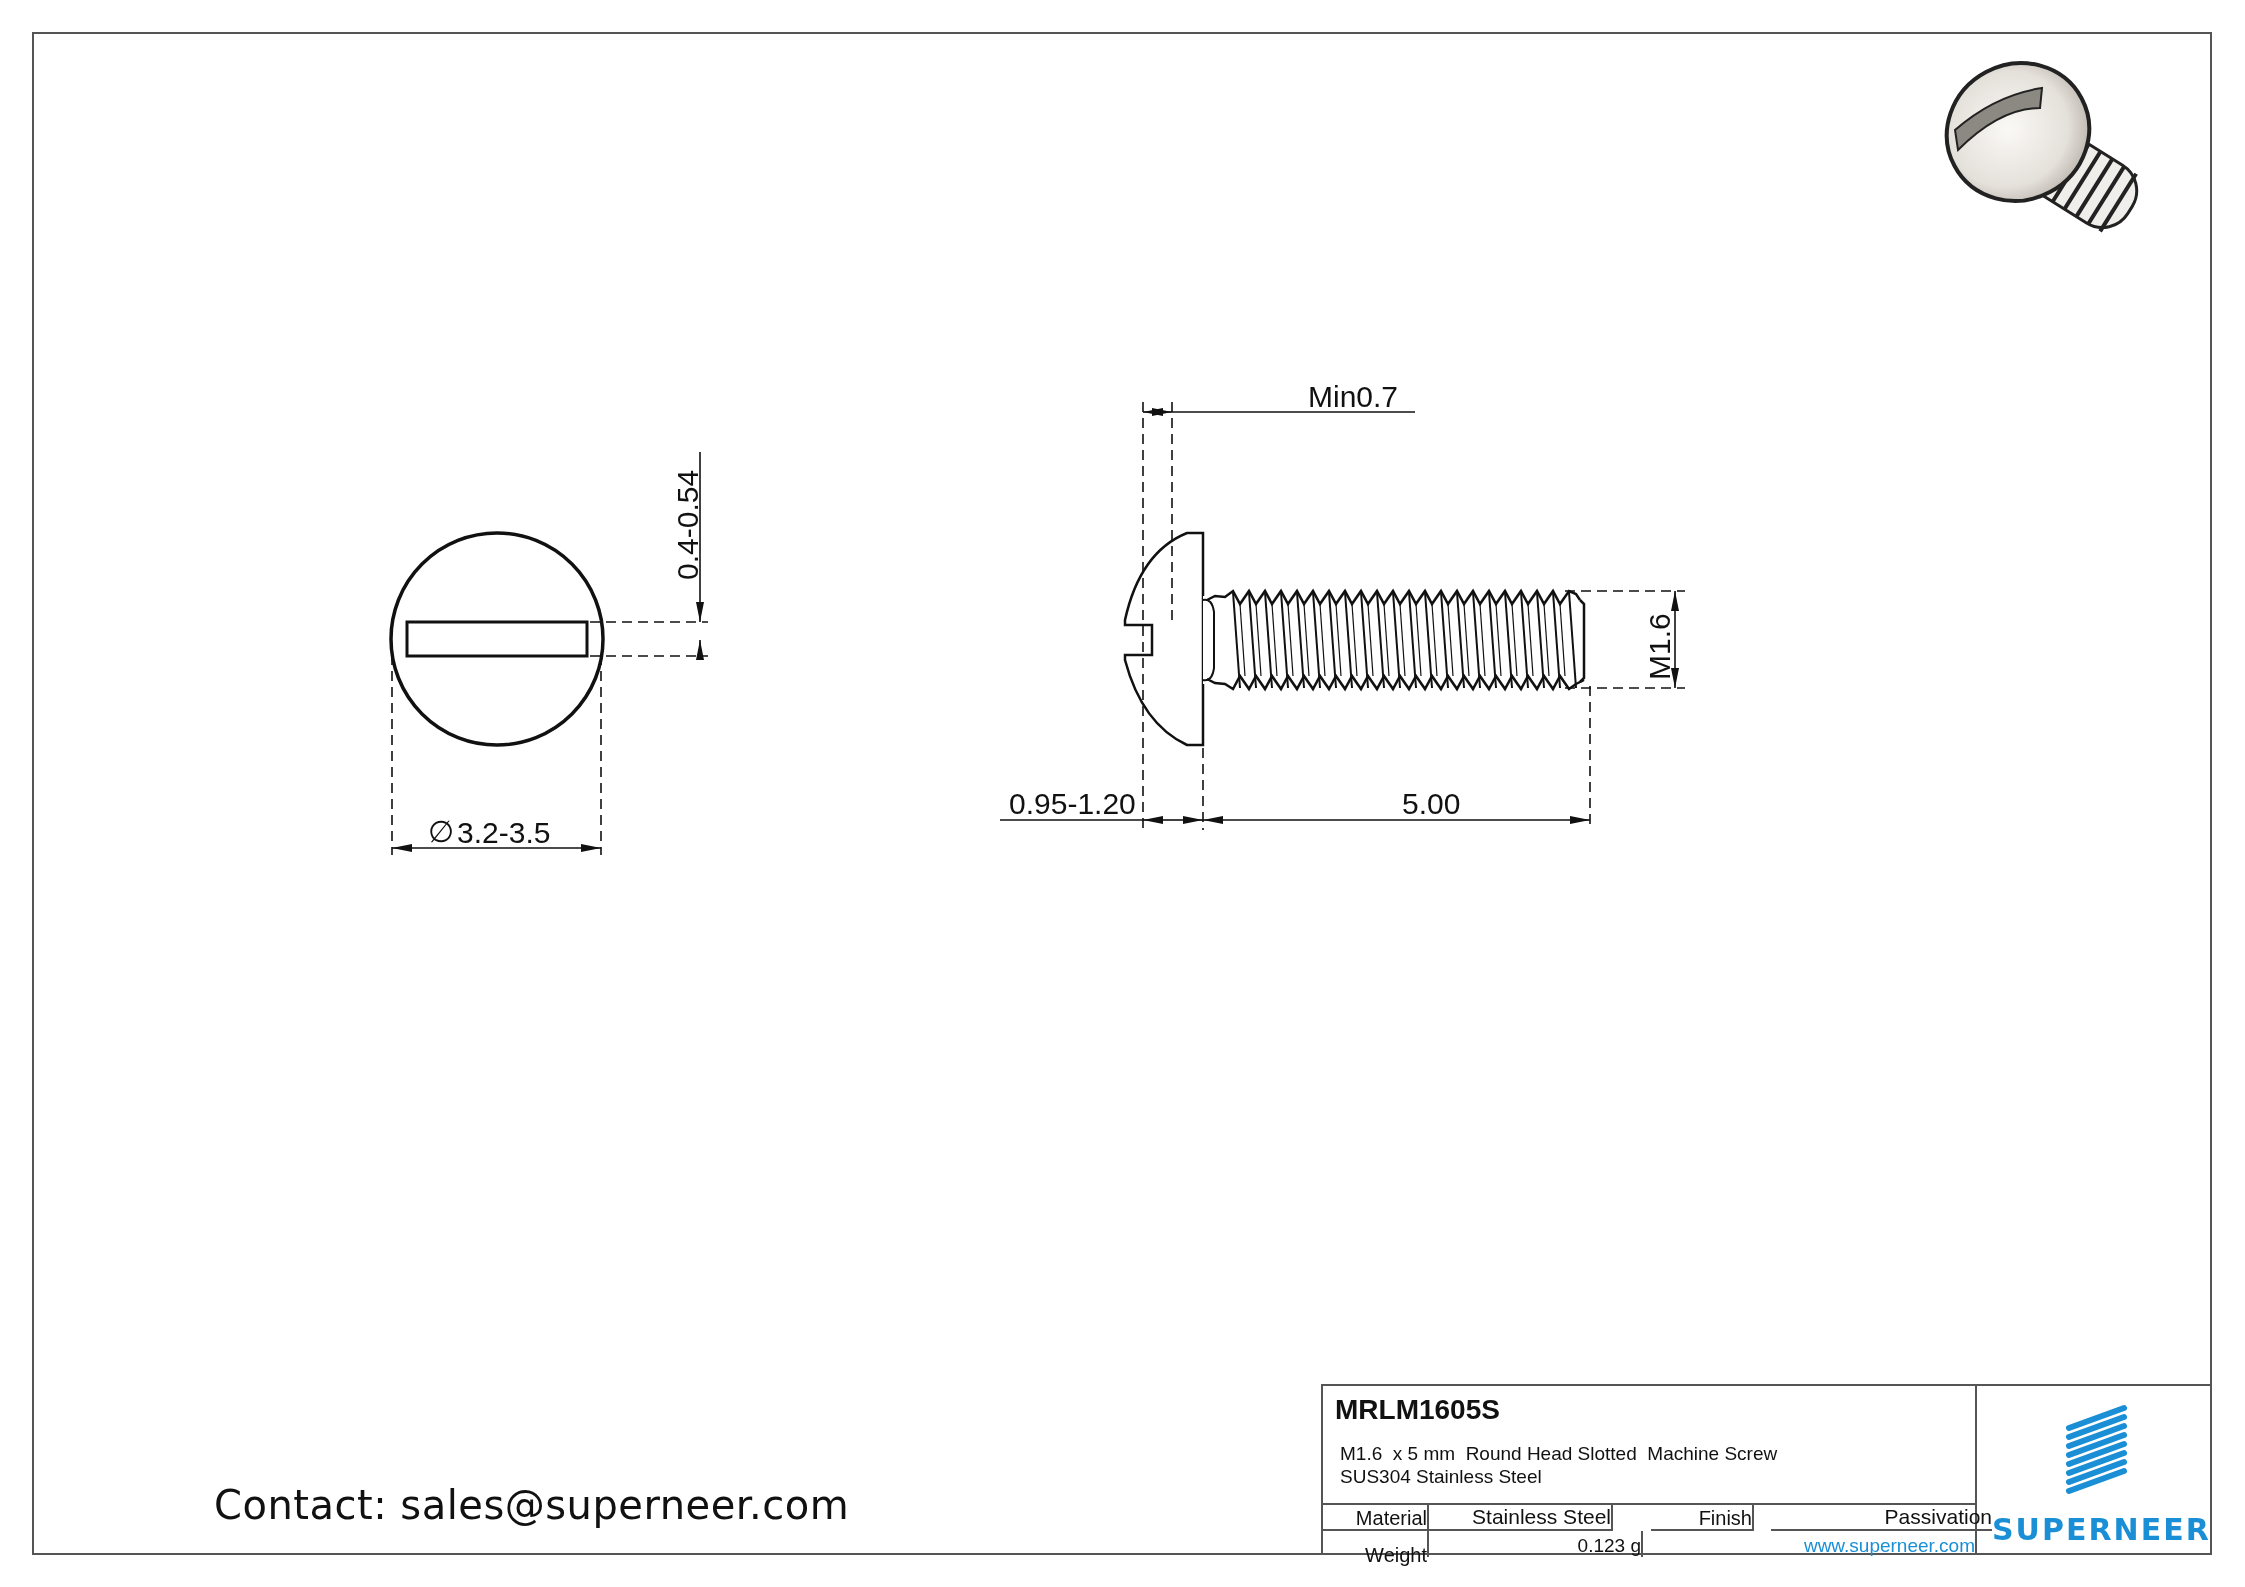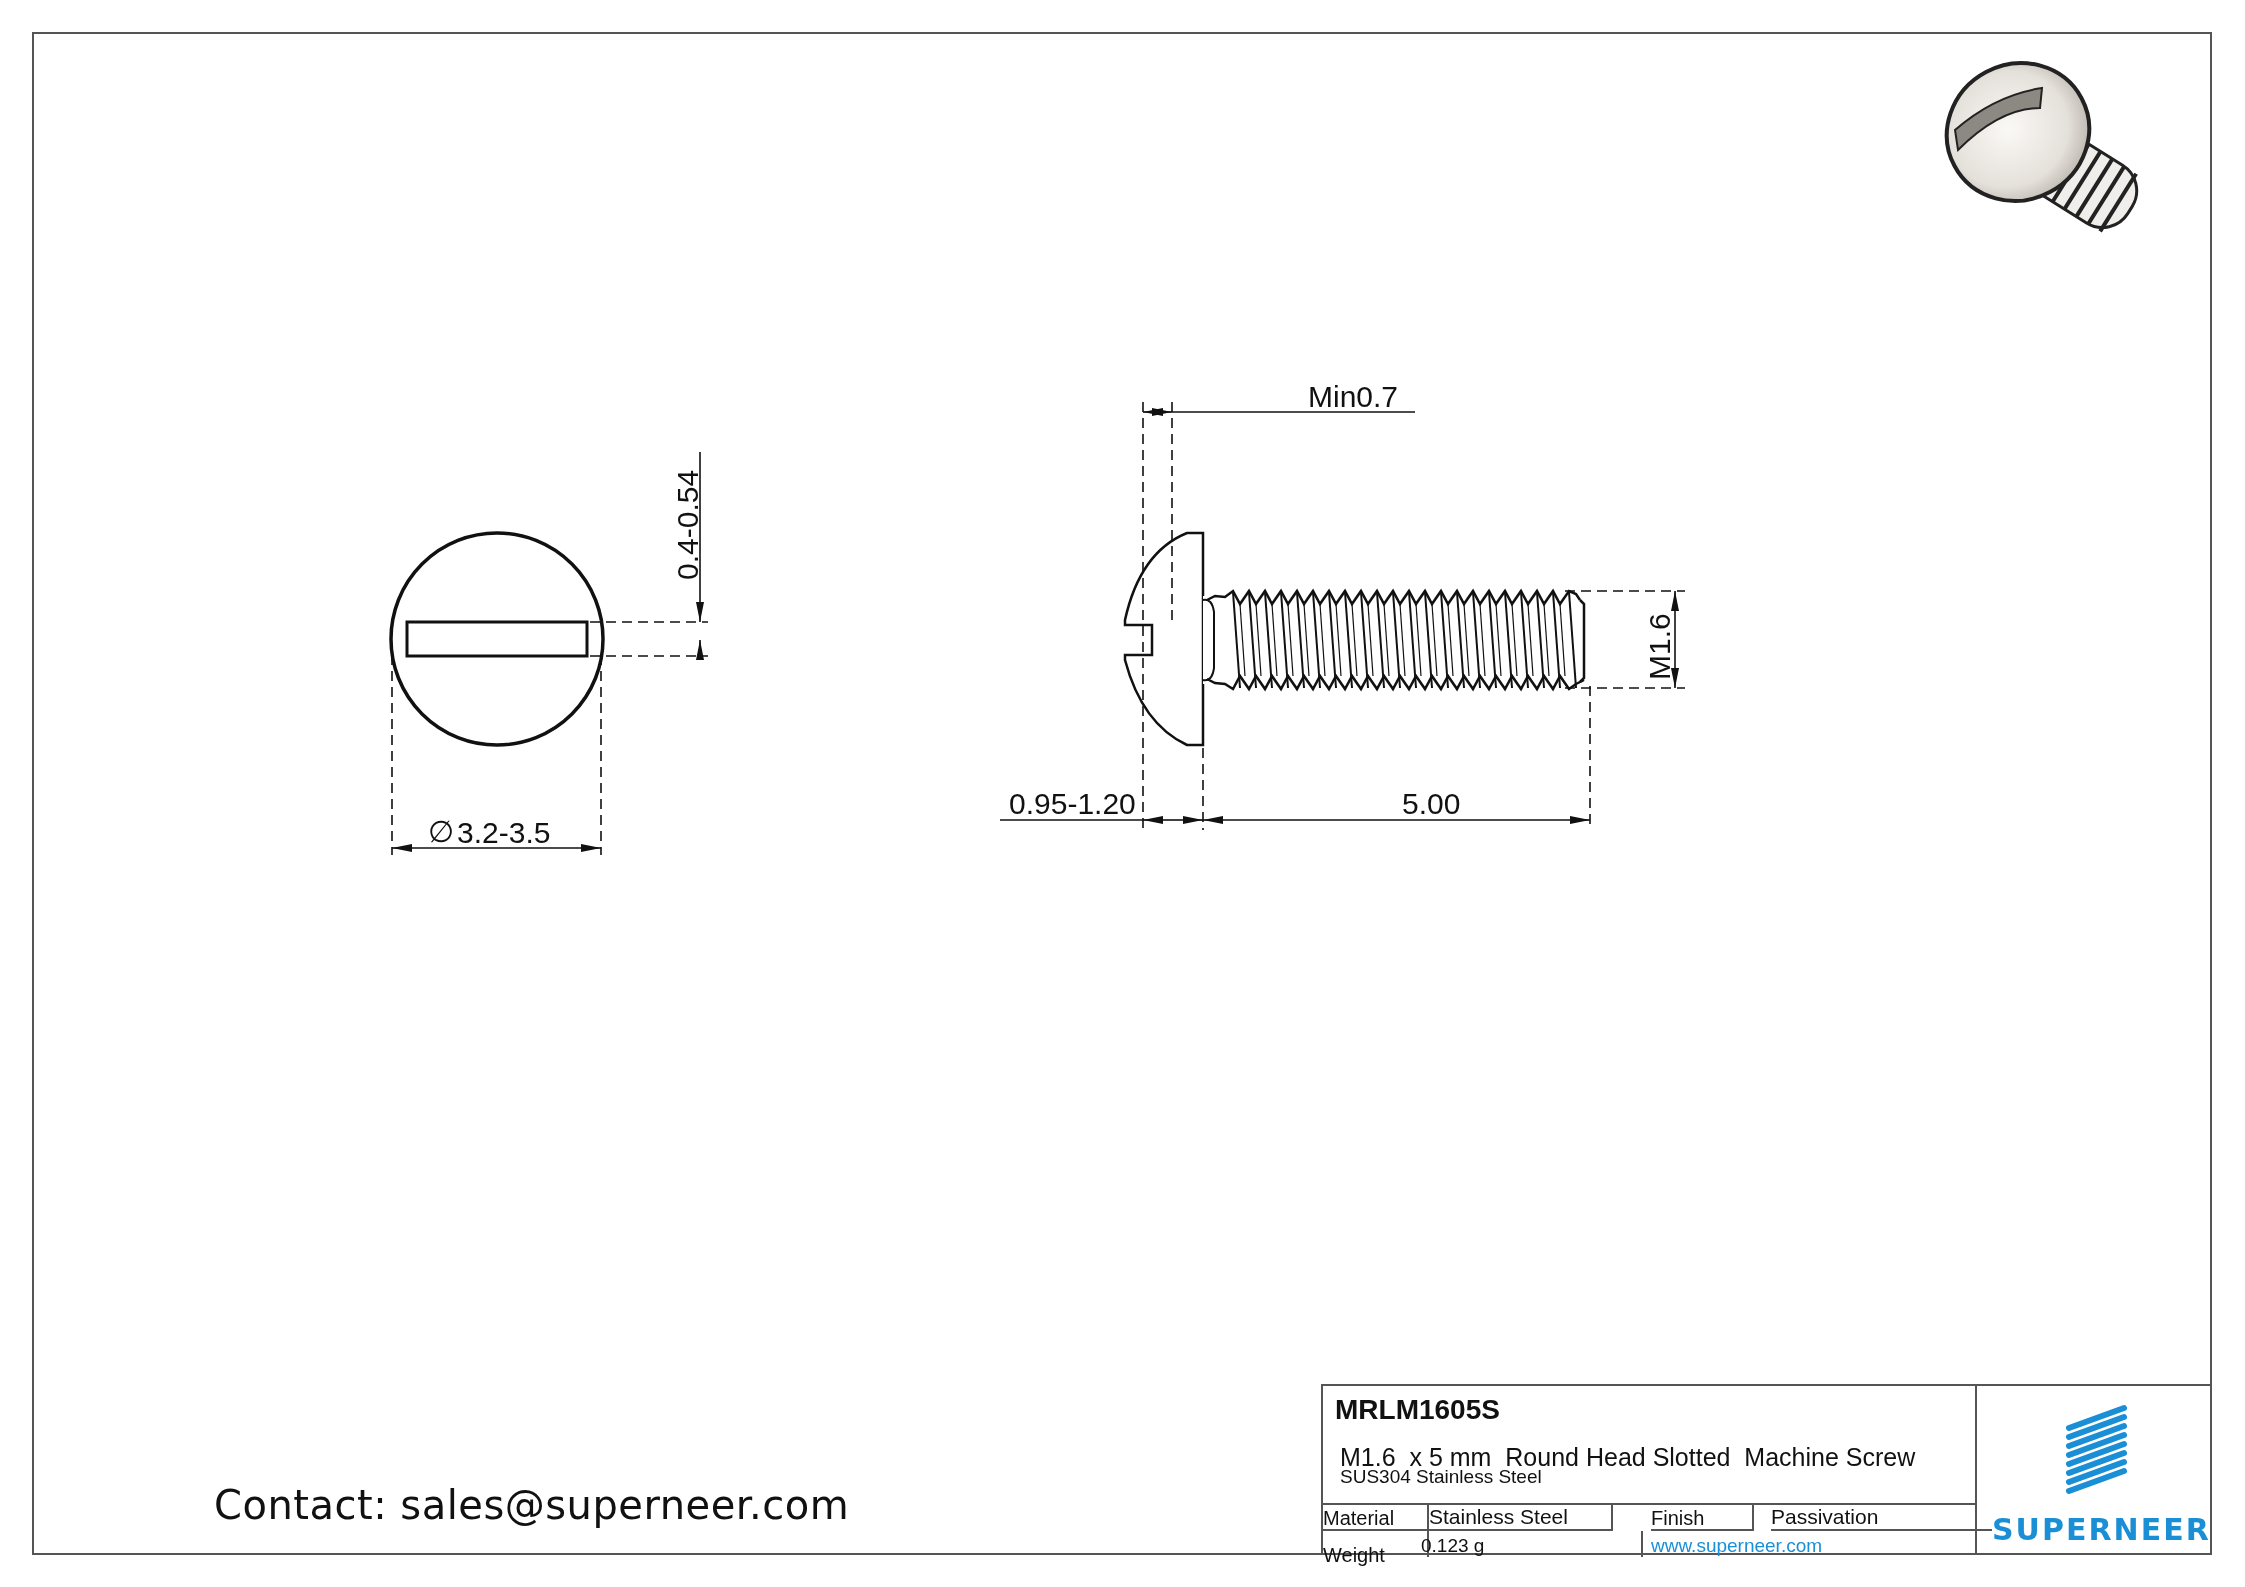--- a/index.html
+++ b/index.html
@@ -5,24 +5,24 @@
   html, body { margin:0; padding:0; background:#ffffff; }
   body { width:2245px; height:1587px; position:relative; overflow:hidden; font-family:"Liberation Sans", sans-serif; }
   #sheet { position:absolute; left:0; top:0; width:2245px; height:1587px; }
   .frame { position:absolute; left:32px; top:32px; width:2180px; height:1523px; border:2px solid #555; box-sizing:border-box; }
   svg text { font-family:"Liberation Sans", sans-serif; fill:#111; }
   .contact { position:absolute; left:214px; top:1482px; font-family:"DejaVu Sans", sans-serif; font-size:40px; color:#111; letter-spacing:0.5px; }
   
   .tb { position:absolute; left:1321px; top:1384px; width:891px; height:171px; border-top:2px solid #555; border-left:2px solid #555; box-sizing:border-box; }
   .tb-main { position:absolute; left:0; top:0; width:654px; height:169px; border-right:2px solid #555; box-sizing:border-box; }
   .tb-code { position:absolute; left:12px; top:8px; font-size:28px; font-weight:bold; color:#111; }
-  .tb-desc1 { position:absolute; left:17px; top:57px; font-size:25px; color:#111; white-space:pre; }
+  .tb-desc1 { position:absolute; left:17px; top:57px; font-size:19px; color:#111; white-space:pre; }
   .tb-desc2 { position:absolute; left:17px; top:80px; font-size:19px; color:#111; }
   .tb-grid { position:absolute; left:0; top:117px; width:652px; height:52px; border-top:2px solid #555; }
-  .cell { position:absolute; box-sizing:border-box; text-align:left; font-size:20px; color:#111; }
+  .cell { position:absolute; box-sizing:border-box; text-align:right; font-size:20px; color:#111; }
   .tb-logo { position:absolute; left:654px; top:0; width:244px; height:169px;padding-left:40px; }
   .logo-word { position:absolute; left:15px; top:126px; width:210px; text-align:center; font-family:"DejaVu Sans", sans-serif; font-weight:bold; font-size:30px; letter-spacing:2px; }
 </style>
 </head>
 <body>
 
 <div id="sheet">
   <div class="frame"></div>
 
   <svg width="2245" height="1587" style="position:absolute;left:0;top:0">

